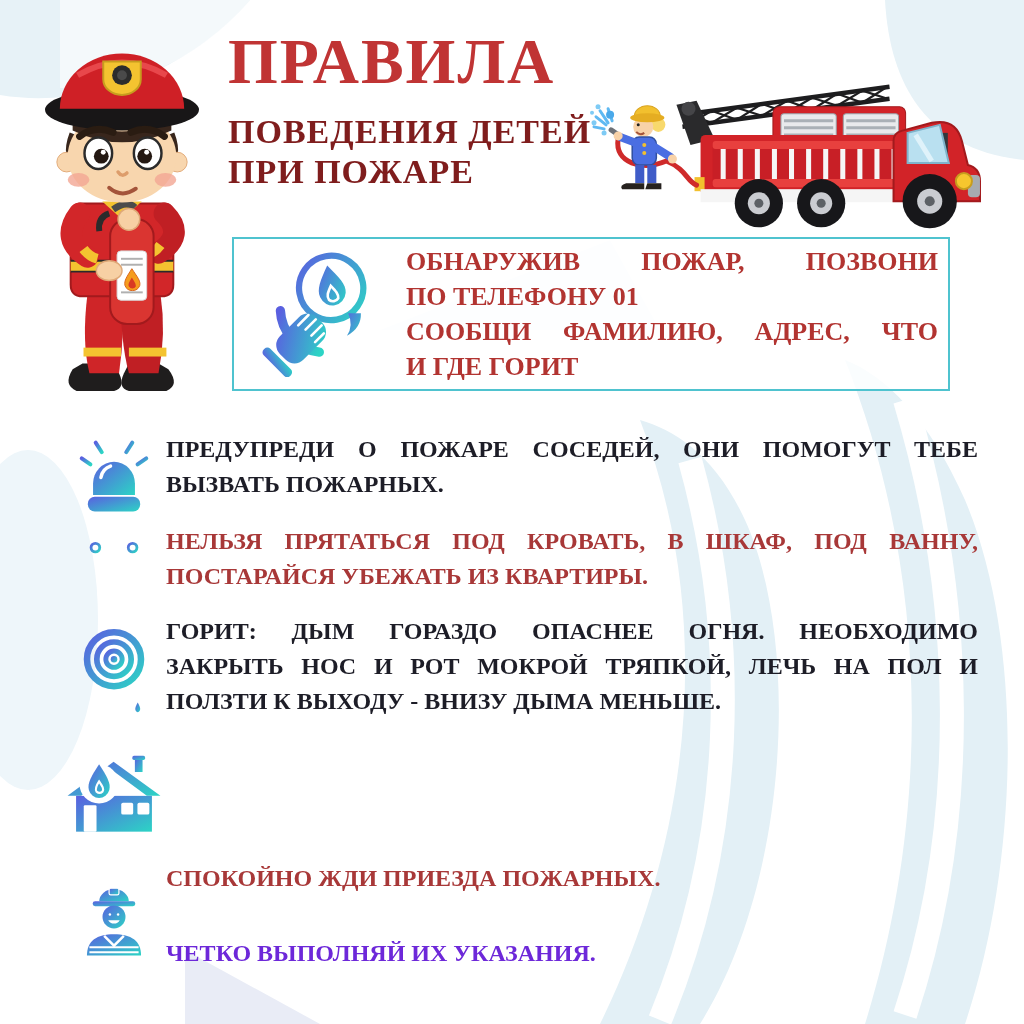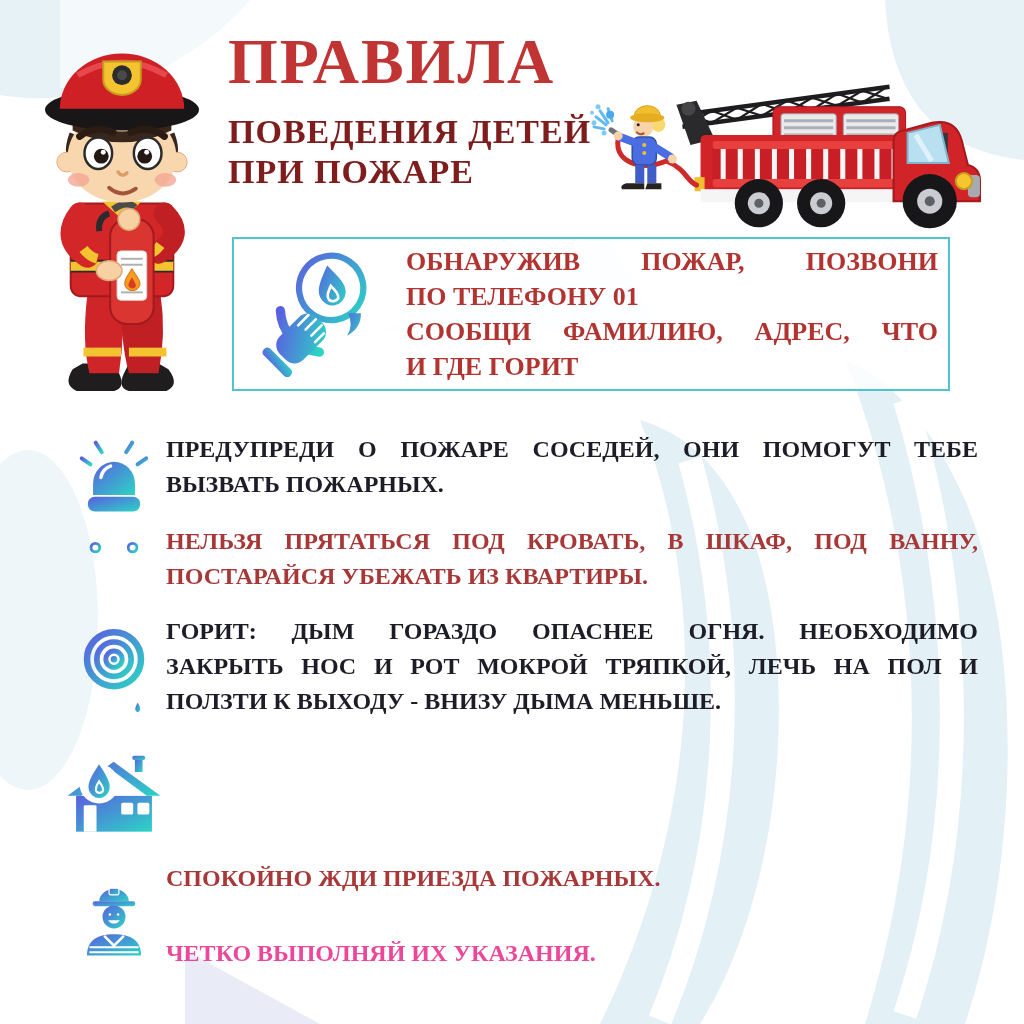--- a/index.html
+++ b/index.html
@@ -373,18 +373,18 @@
           <circle cx="45" cy="42" r="1.5" fill="#ffffff"></circle>
             <circle cx="55" cy="42" r="1.5" fill="#ffffff"></circle>
           <path d="M17,92 c0,-18 12,-26 33,-26 c21,0 33,8 33,26 z" fill="url(#ig)"></path>
           <path d="M38,68 L50,80 L62,68" stroke="#ffffff" stroke-width="3" fill="none"></path>
           <line x1="20" y1="82" x2="80" y2="82" stroke="#ffffff" stroke-width="2.5"></line>
           <line x1="20" y1="88" x2="80" y2="88" stroke="#ffffff" stroke-width="2.5"></line>
         </svg>
       </div>
       <div class="rule-text">
         <div style="color: rgb(168, 56, 56);">СПОКОЙНО ЖДИ ПРИЕЗДА ПОЖАРНЫХ.</div>
-        <div class="gap2" style="color: #ec4899; margin-top: 40px;">ЧЕТКО ВЫПОЛНЯЙ ИХ УКАЗАНИЯ.</div>
+        <div class="gap2" style="color: #6d28d9; margin-top: 40px;">ЧЕТКО ВЫПОЛНЯЙ ИХ УКАЗАНИЯ.</div>
       </div>
     </div>
 
   </div>
 </div>
 
 </body></html>

